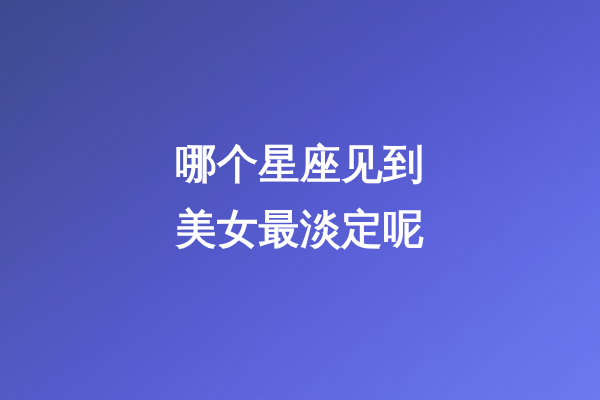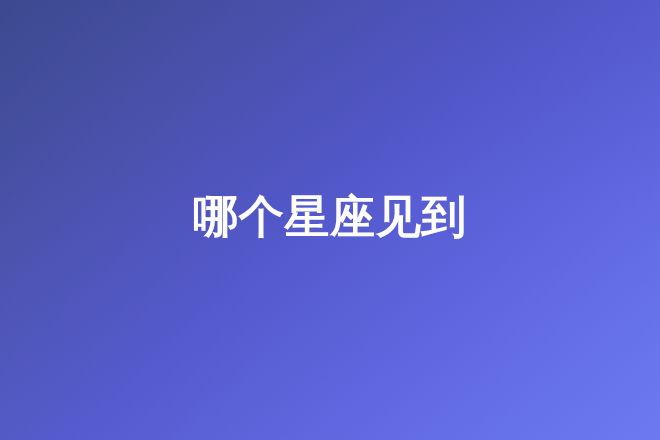--- a/index.html
+++ b/index.html
@@ -72,15 +72,16 @@
     white-space: nowrap;
   }
 </style>
 </head>
 <body>
 
 <div class="banner">
 
   <div class="headline">
     <span class="headline-line">哪个星座见到</span>
+    <span class="headline-line">美女最淡定呢</span>
   </div>
 
 </div>
 
 </body></html>

